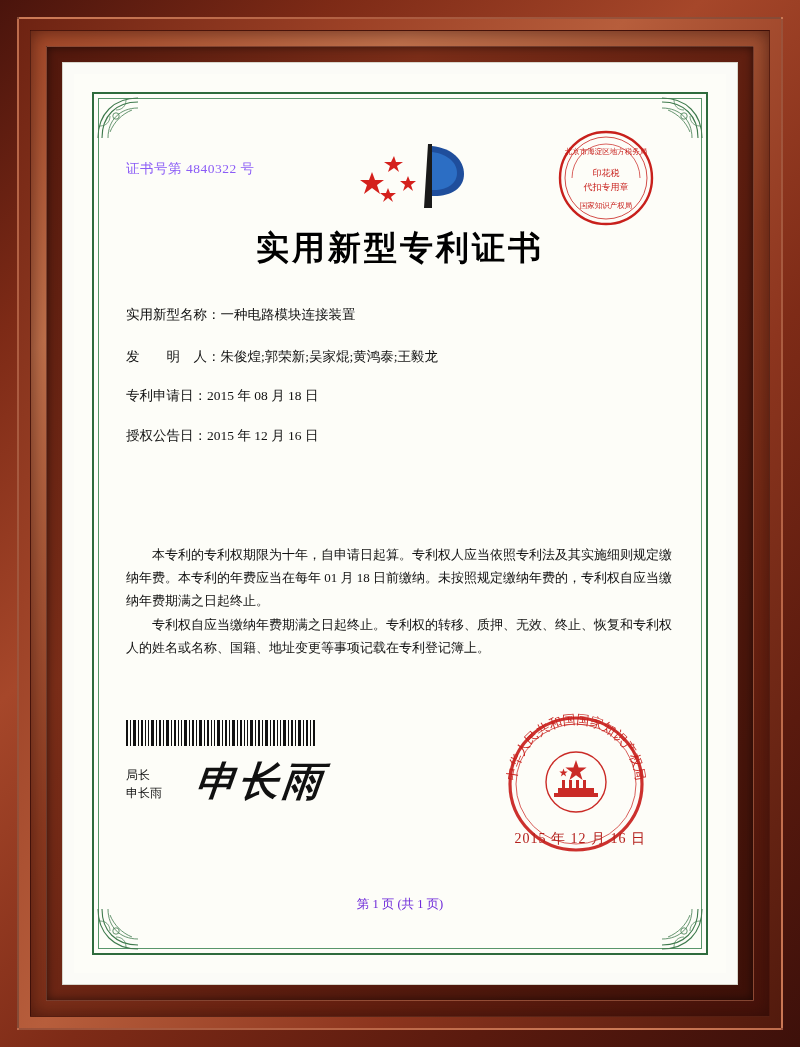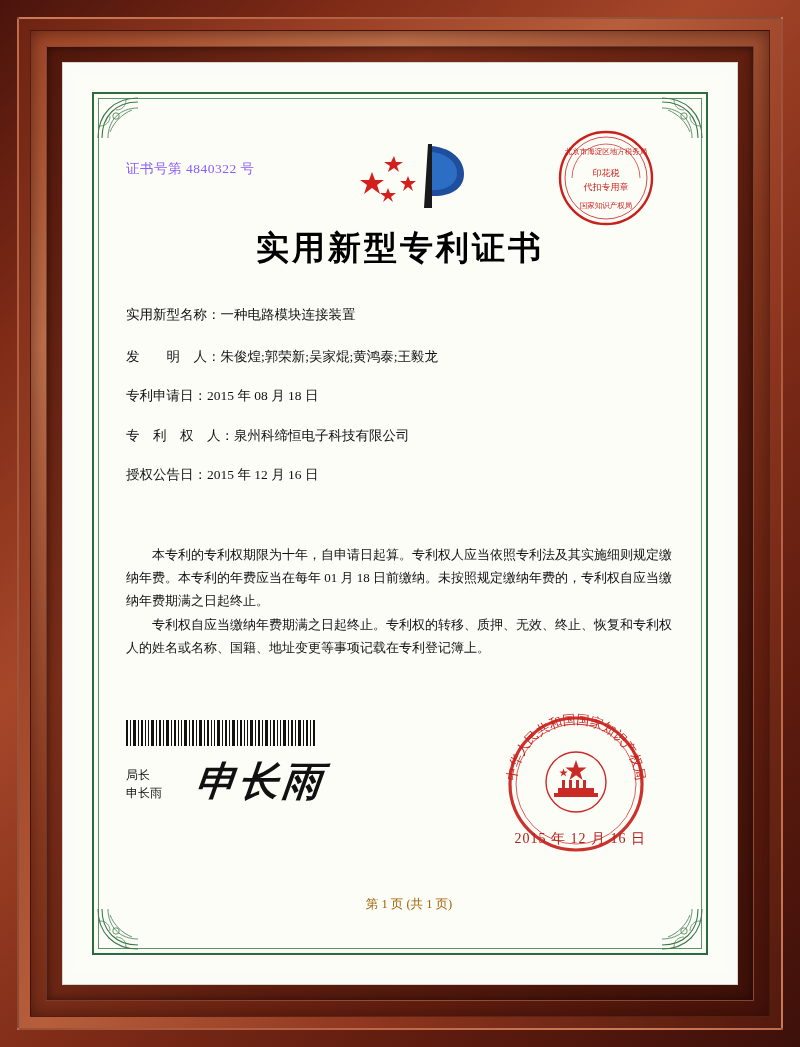--- a/index.html
+++ b/index.html
@@ -202,25 +202,25 @@
   .seal-date {
     position: absolute;
     right: 36px; top: 716px;
     font-size: 14px;
     color: #b4201c;
     font-family: "Liberation Serif", "DejaVu Serif", serif;
     letter-spacing: 1px;
   }
   .page-foot {
     position: absolute;
-    left: 9px; top: 782px;
+    left: 0; top: 782px;
     width: 564px;
     text-align: center;
     font-size: 12.5px;
-    color: #a16207;
+    color: #6d28d9;
   }
 </style>
 </head>
 <body>
 
 <div class="frame-outer">
   <div class="frame-bevel-1"></div>
   <div class="frame-bevel-2"></div>
   <div class="frame-inner-dark"></div>
   <div class="mat"></div>
@@ -322,23 +322,20 @@
 
       <div class="fields">
         <div class="field-row r1">
           <span class="lab">实用新型名称：</span><span class="val">一种电路模块连接装置</span>
         </div>
         <div class="field-row">
           <span class="lab">发　　明　人：</span><span class="val">朱俊煌;郭荣新;吴家焜;黄鸿泰;王毅龙</span>
         </div>
         <div class="field-row">
           <span class="lab">专利申请日：</span><span class="val">2015 年 08 月 18 日</span>
-        </div>
-        <div class="field-row">
-          <span class="lab">专　利　权　人：</span><span class="val">泉州科缔恒电子科技有限公司</span>
         </div>
         <div class="field-row">
           <span class="lab">授权公告日：</span><span class="val">2015 年 12 月 16 日</span>
         </div>
       </div>
 
       <div class="body-text">
         <p>本专利的专利权期限为十年，自申请日起算。专利权人应当依照专利法及其实施细则规定缴纳年费。本专利的年费应当在每年 01 月 18 日前缴纳。未按照规定缴纳年费的，专利权自应当缴纳年费期满之日起终止。</p>
         <p>专利权自应当缴纳年费期满之日起终止。专利权的转移、质押、无效、终止、恢复和专利权人的姓名或名称、国籍、地址变更等事项记载在专利登记簿上。</p>
       </div>

